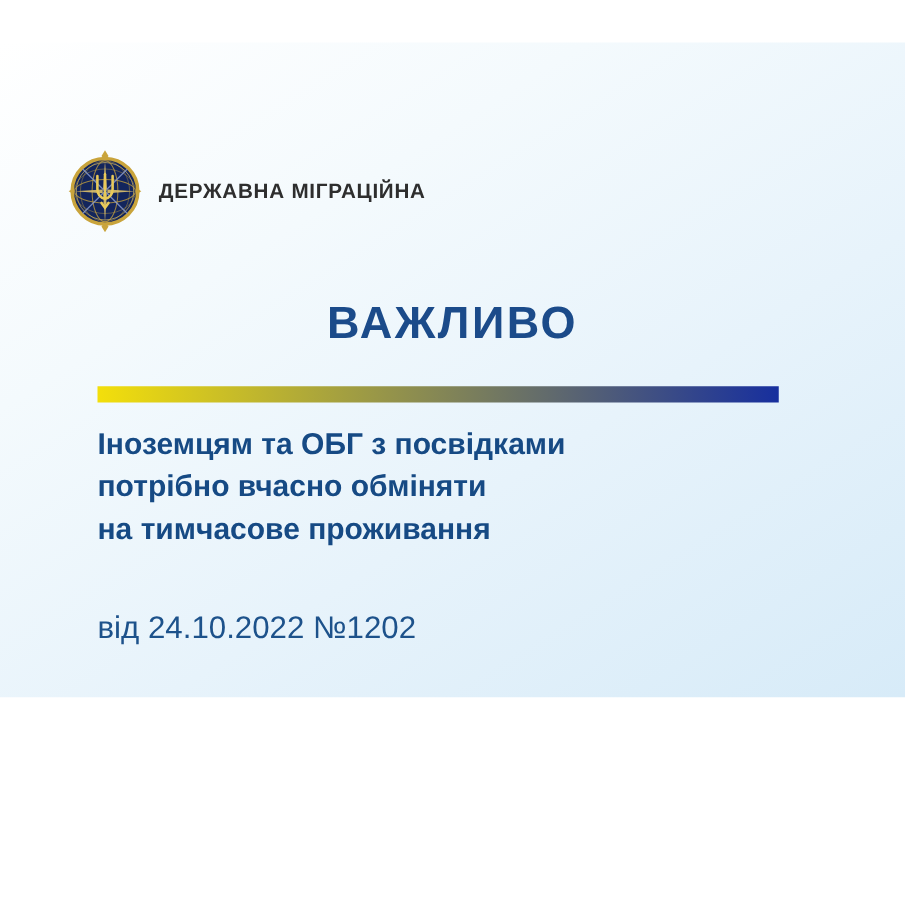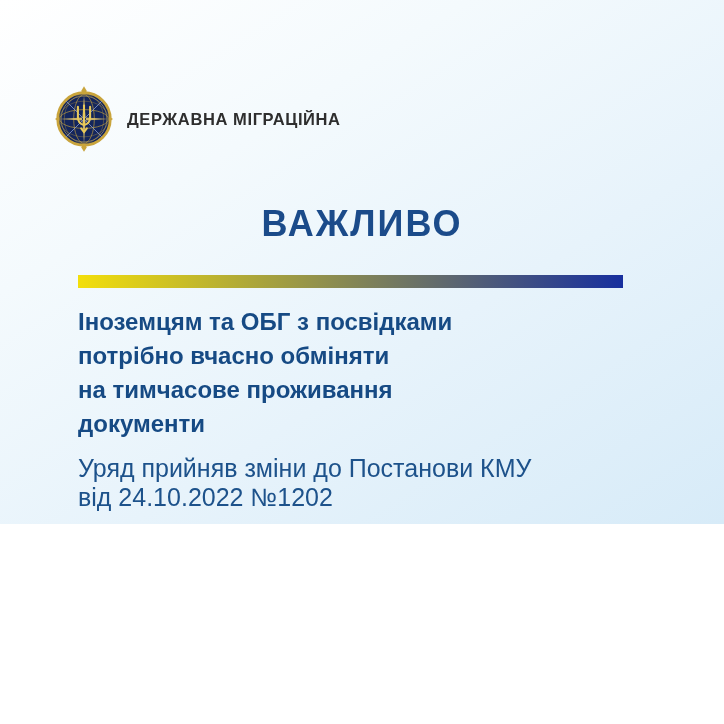--- a/index.html
+++ b/index.html
@@ -2,20 +2,21 @@
 <html><head>
 <meta charset="utf-8">
 <style>
   html,body{margin:0;padding:0;background:#ffffff;}
   .poster{
     position:relative;
     width:724px;height:524px;
     overflow:hidden;
     background:linear-gradient(148deg,#ffffff 0%,#f4fafd 30%,#e7f3fb 62%,#d7ebf8 100%);
     font-family:"Liberation Sans",sans-serif;
+    margin-top:34px;
   }
   .brand{
     position:absolute;top:86px;left:54px;
     display:flex;align-items:center;gap:13px;
   }
   .brand-logo{width:60px;height:66px;flex:0 0 auto;}
   .brand-name{
     color:#2e2e2e;
     font-size:16.5px;
     font-weight:700;
@@ -103,23 +104,21 @@
   </div>
 
   <div class="title">ВАЖЛИВО</div>
 
   <div class="divider-top"></div>
 
   <div class="headline">
     <div>Іноземцям та ОБГ з посвідками</div>
     <div>потрібно вчасно обміняти</div>
     <div>на тимчасове проживання</div>
-    <div>документи</div>
   </div>
 
   <div class="subtext">
-    <div>Уряд прийняв зміни до Постанови КМУ</div>
     <div>від 24.10.2022 №1202</div>
   </div>
 
   <div class="divider-bottom"></div>
 
 </div>
 
 </body></html>

